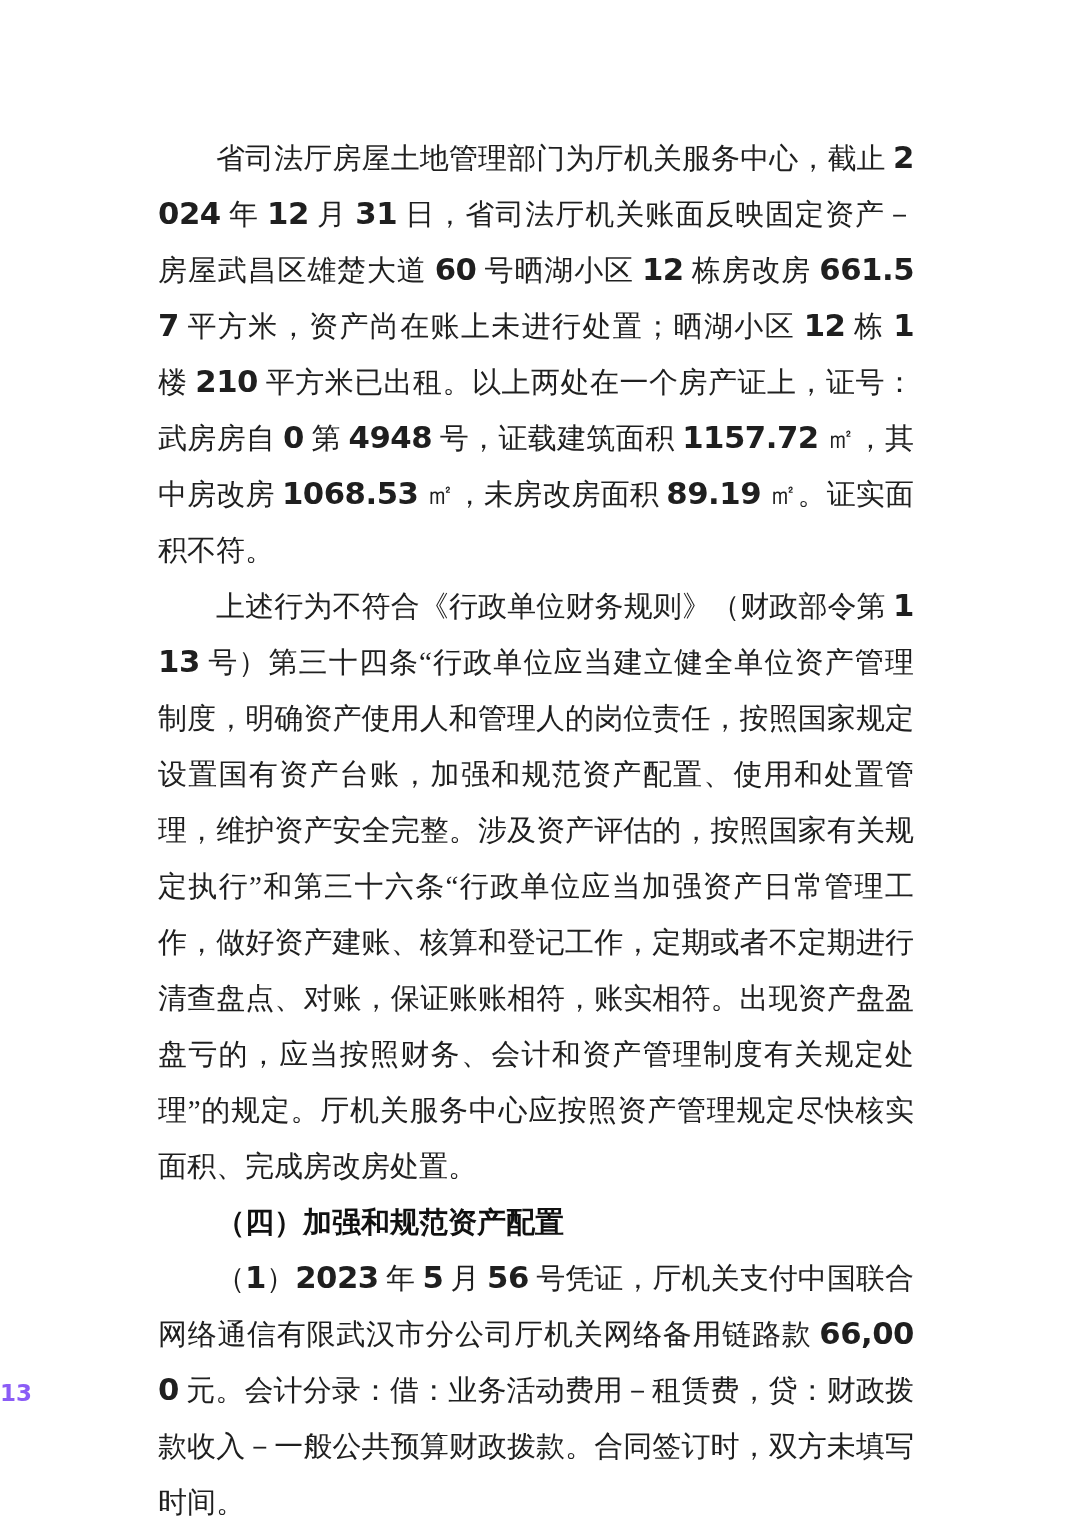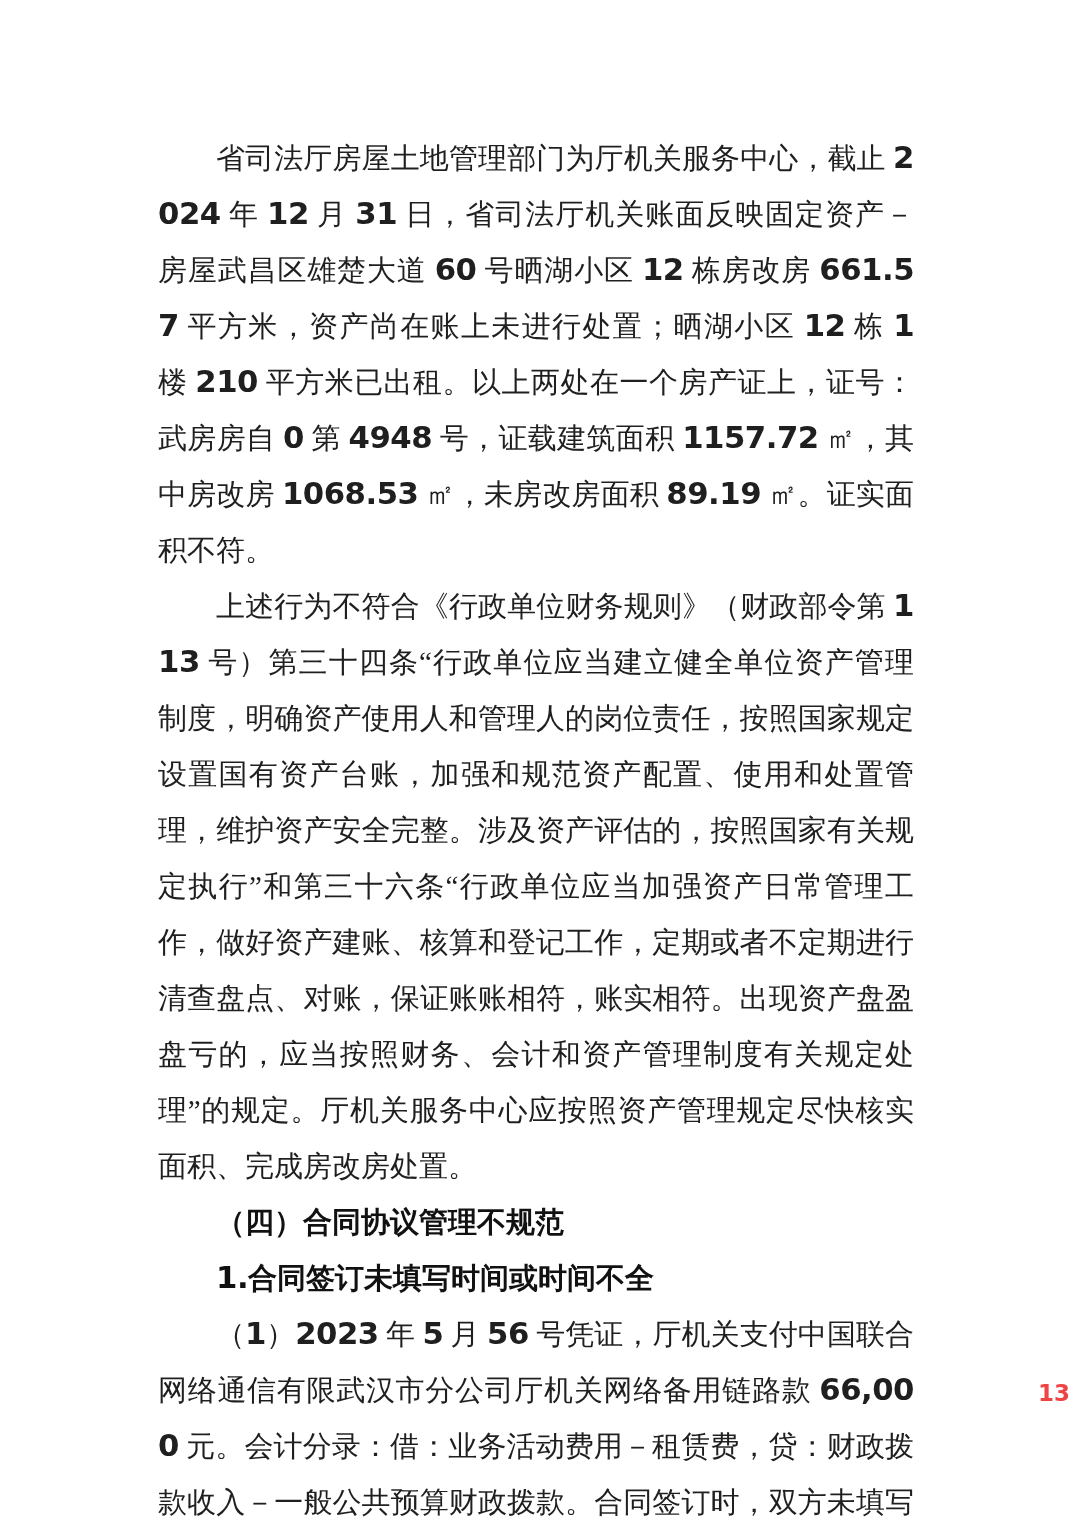--- a/index.html
+++ b/index.html
@@ -46,34 +46,33 @@
     font-weight: 700;
     font-size: 1.06em;
     line-height: 1;
     letter-spacing: -0.5px;
   }
   .page-number {
     position: absolute;
     top: 1378px;
     left: 0;
     width: 100%;
-    text-align: right;
+    text-align: left;
     font-size: 23px;
     line-height: 30px;
-    color: #ef4444;
+    color: #8b5cf6;
     font-family: "DejaVu Sans", sans-serif;
     font-weight: 600;
   }
 </style>
 </head>
 <body>
 
 <div class="page">
   <div class="content">
     <p class="cn-text">省司法厅房屋土地管理部门为厅机关服务中心，截止 <span class="num">2024</span> 年 <span class="num">12</span> 月 <span class="num">31</span> 日，省司法厅机关账面反映固定资产－房屋武昌区雄楚大道 <span class="num">60</span> 号晒湖小区 <span class="num">12</span> 栋房改房 <span class="num">661.57</span> 平方米，资产尚在账上未进行处置；晒湖小区 <span class="num">12</span> 栋 <span class="num">1</span> 楼 <span class="num">210</span> 平方米已出租。以上两处在一个房产证上，证号：武房房自 <span class="num">0</span> 第 <span class="num">4948</span> 号，证载建筑面积 <span class="num">1157.72</span> ㎡，其中房改房 <span class="num">1068.53</span> ㎡，未房改房面积 <span class="num">89.19</span> ㎡。证实面积不符。</p>
     <p class="cn-text">上述行为不符合《行政单位财务规则》（财政部令第 <span class="num">113</span> 号）第三十四条“行政单位应当建立健全单位资产管理制度，明确资产使用人和管理人的岗位责任，按照国家规定设置国有资产台账，加强和规范资产配置、使用和处置管理，维护资产安全完整。涉及资产评估的，按照国家有关规定执行”和第三十六条“行政单位应当加强资产日常管理工作，做好资产建账、核算和登记工作，定期或者不定期进行清查盘点、对账，保证账账相符，账实相符。出现资产盘盈盘亏的，应当按照财务、会计和资产管理制度有关规定处理”的规定。厅机关服务中心应按照资产管理规定尽快核实面积、完成房改房处置。</p>
-    <h3 class="cn-text">（四）合同协议管理不规范</h3>
-    <h4 class="cn-text"><span class="num">1.</span>合同签订未填写时间或时间不全</h4>
+    <h3 class="cn-text">（四）加强和规范资产配置</h3>
     <p class="cn-text">（<span class="num">1</span>）<span class="num">2023</span> 年 <span class="num">5</span> 月 <span class="num">56</span> 号凭证，厅机关支付中国联合网络通信有限武汉市分公司厅机关网络备用链路款 <span class="num">66,000</span> 元。会计分录：借：业务活动费用－租赁费，贷：财政拨款收入－一般公共预算财政拨款。合同签订时，双方未填写时间。</p>
 
   </div>
   <div class="page-number">13</div>
 </div>
 
 </body></html>

